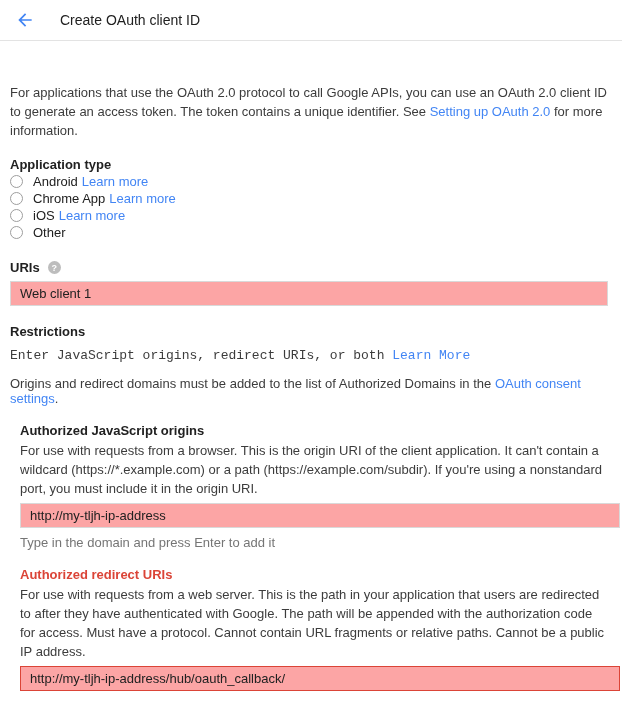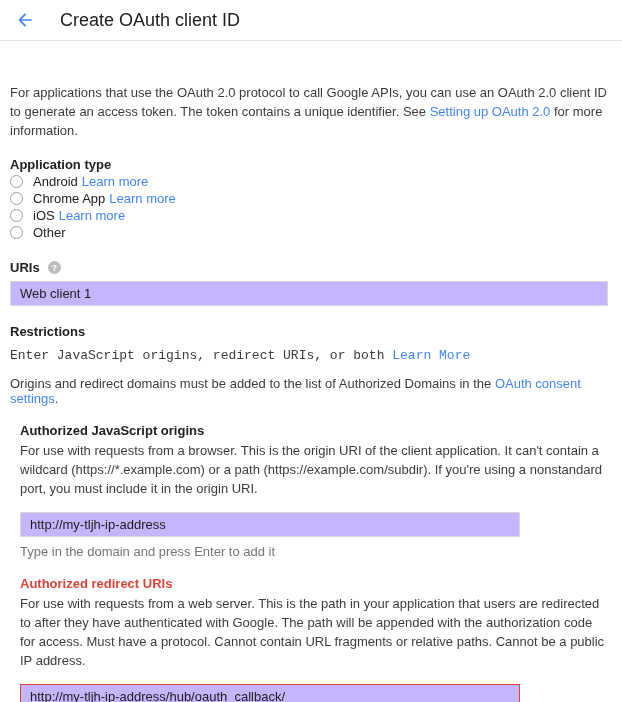--- a/index.html
+++ b/index.html
@@ -23,21 +23,21 @@
     padding-left: 14px;
   }
   .back-btn {
     width: 22px; height: 22px;
     display: flex; align-items: center; justify-content: center;
     cursor: pointer;
     flex: 0 0 auto;
   }
   .back-btn svg { width: 20px; height: 20px; fill: #4285f4; }
   .page-title {
-    font-size: 18px;
+    font-size: 14px;
     font-weight: 400;
     color: #212121;
     margin-left: 24px;
     white-space: nowrap;
   }
 
   .content { padding: 0 10px; }
 
   
   .intro {
@@ -98,39 +98,39 @@
     display: block;
     width: 598px;
     height: 25px;
     border: 1px solid #d9d9d9;
     padding: 0 9px;
     font-family: "Liberation Sans", sans-serif;
     font-size: 13px;
     color: #212121;
     margin-top: 6px;
     outline: none;
-    background: #c4b5fd;
+    background: #fca5a5;
   }
 
   
   .restrictions { margin-top: 18px; }
   .restrictions .line1 { margin-top: 9px; color: #3c3c3c; font-family: Liberation Mono, monospace; }
   .restrictions .line2 { margin-top: 13px; color: #3c3c3c; }
 
   
   .auth-section { margin-left: 10px; margin-top: 17px; }
   .auth-title { font-weight: bold; color: #212121; }
   .auth-title.error-title { color: #db4437; }
   .auth-desc {
     margin-top: 3px;
     max-width: 586px;
     line-height: 19px;
     color: #3c3c3c;
   }
-  .auth-section .text-input { width: 500px; margin-top: 14px; }
+  .auth-section .text-input { width: 600px; margin-top: 5px; }
   .text-input.error-border { border: 1px solid #db4437; }
   .helper-text { margin-top: 7px; color: #757575; font-size: 13px; }
 </style>
 </head>
 <body>
 
 <div class="header">
   <div class="back-btn">
     <svg viewBox="0 0 24 24">
         <path d="M20 11H7.83l5.59-5.59L12 4l-8 8 8 8 1.41-1.41L7.83 13H20v-2z"></path>

